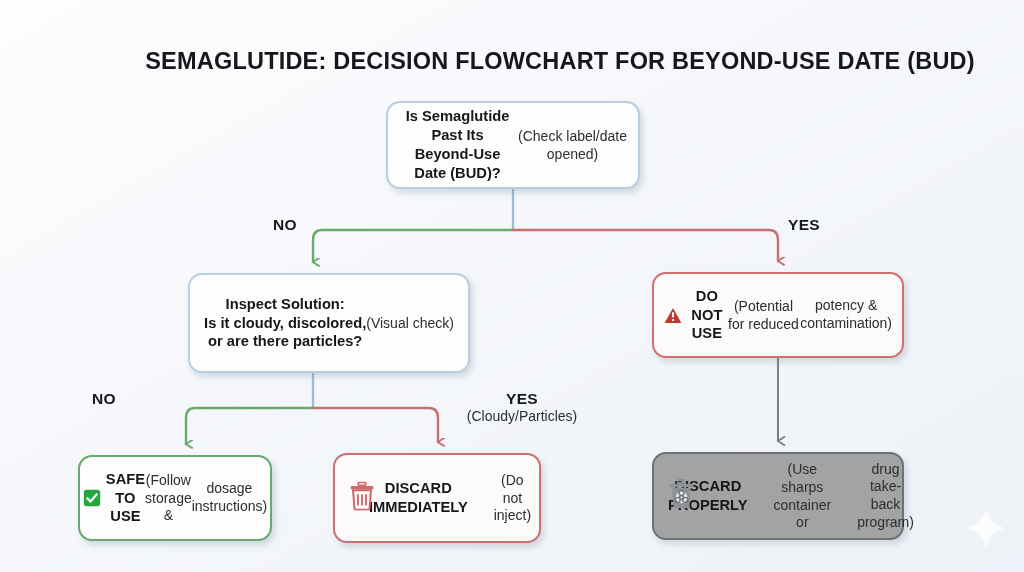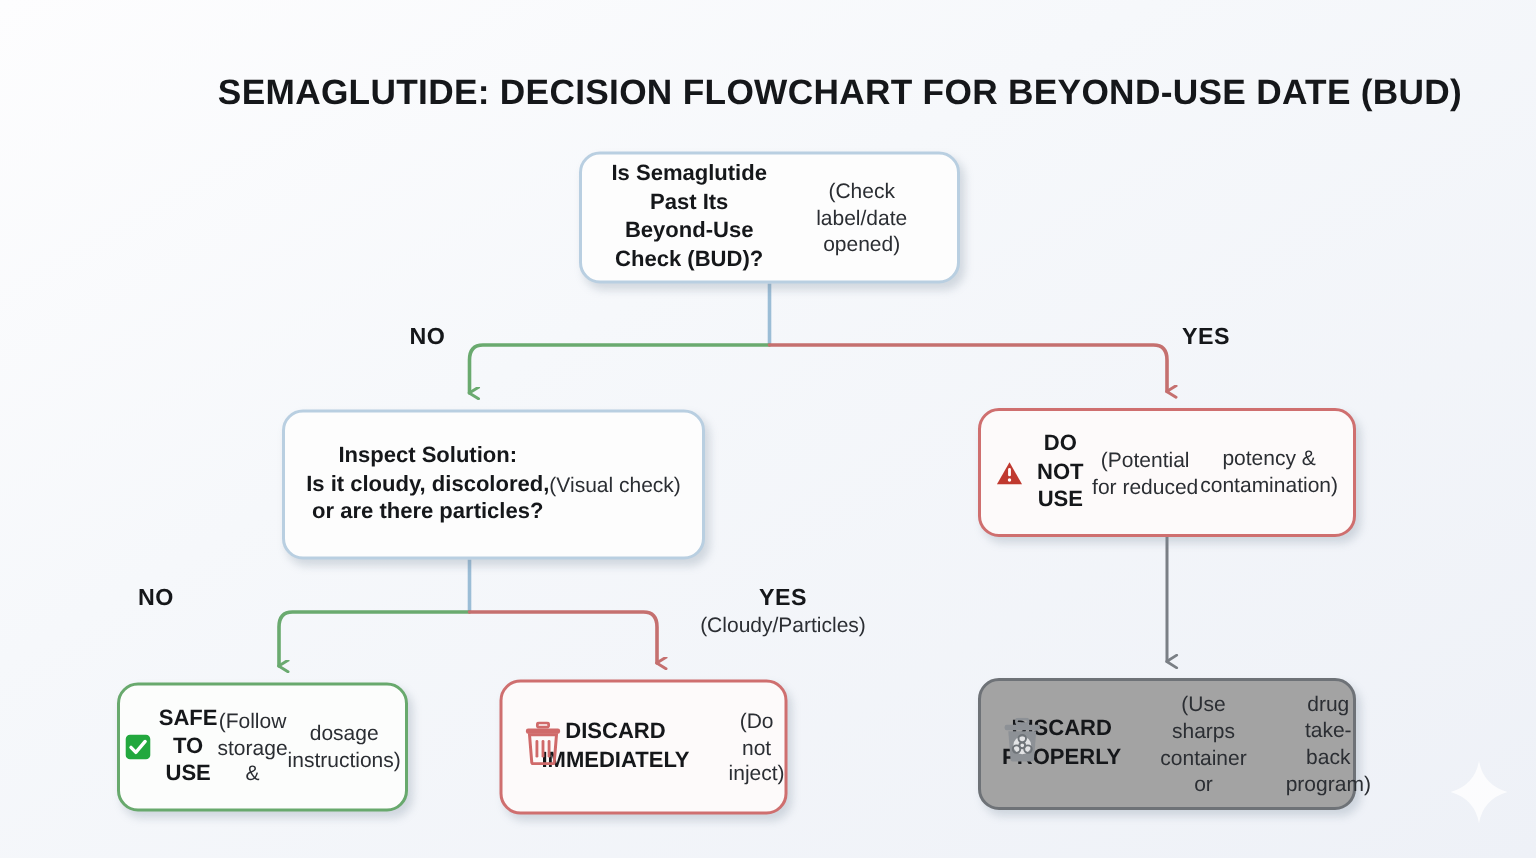--- a/index.html
+++ b/index.html
@@ -89,21 +89,21 @@
   .node.blue  { border-color: #b9cfe1; background: #fdfdfd; }
   .node.red   { border-color: #cf6f6f; background: #fdfafa; }
   .node.green { border-color: #68a96d; background: #fcfdfc; }
   .node.gray  { border-color: #6e7277; background: #a3a3a3; }
 
   
   #node-bud       { left: 386px; top: 101px; width: 254px; height: 88px; }
   #node-inspect   { left: 188px; top: 273px; width: 282px; height: 100px; }
   #node-donotuse  { left: 652px; top: 272px; width: 252px; height: 86px; align-items: center; }
   #node-safe      { left: 78px;  top: 455px; width: 194px; height: 86px; }
-  #node-discard   { left: 333px; top: 453px; width: 192px; height: 90px; }
+  #node-discard   { left: 333px; top: 453px; width: 208px; height: 90px; }
   #node-proper    { left: 652px; top: 452px; width: 252px; height: 88px; }
 
   
   .icon-row {
     display: flex;
     align-items: center;
     justify-content: center;
     gap: 8px;
   }
   .side-icon {
@@ -185,21 +185,21 @@
   </div>
 
   <div class="edge-label" id="lbl-yes-bot">
     <div class="big">YES</div>
     <div class="small">(Cloudy/Particles)</div>
   </div>
 
   <div class="node blue" id="node-bud">
     <div class="ttl multi">
       <div>Is Semaglutide Past Its</div>
-      <div>Beyond-Use Check (BUD)?</div>
+      <div>Beyond-Use Date (BUD)?</div>
     </div>
     <div class="sub">(Check label/date opened)</div>
   </div>
 
   <div class="node blue" id="node-inspect">
     <div class="ttl multi">
       <div>Inspect Solution:</div>
       <div>Is it cloudy, discolored,</div>
       <div>or are there particles?</div>
     </div>

